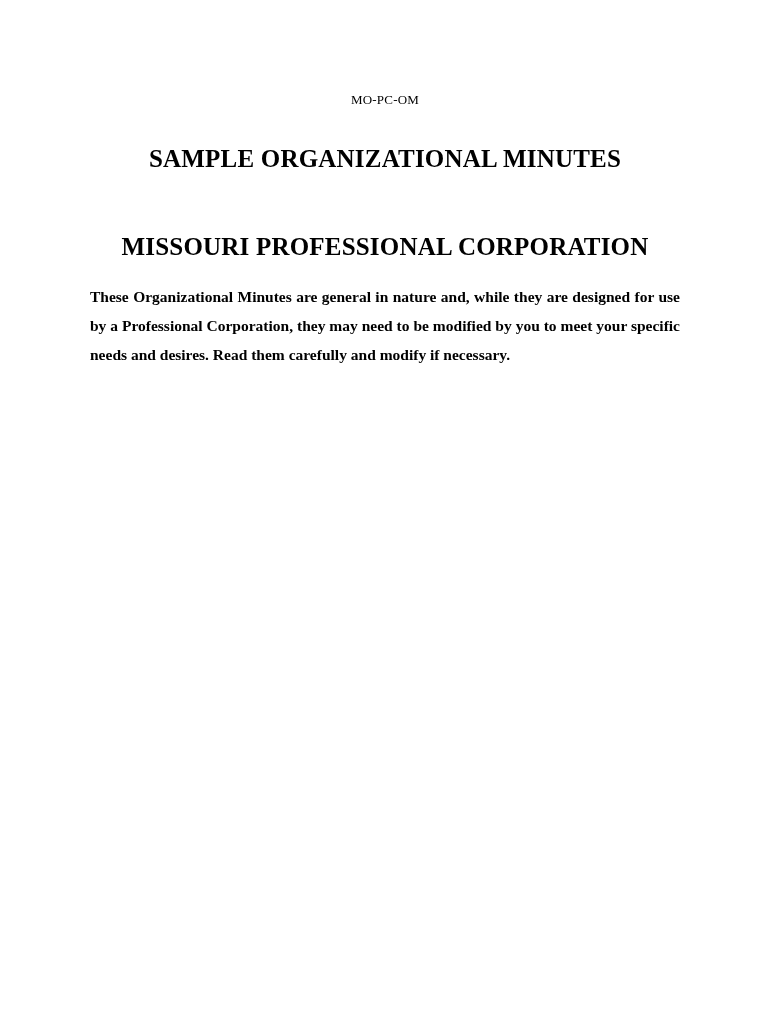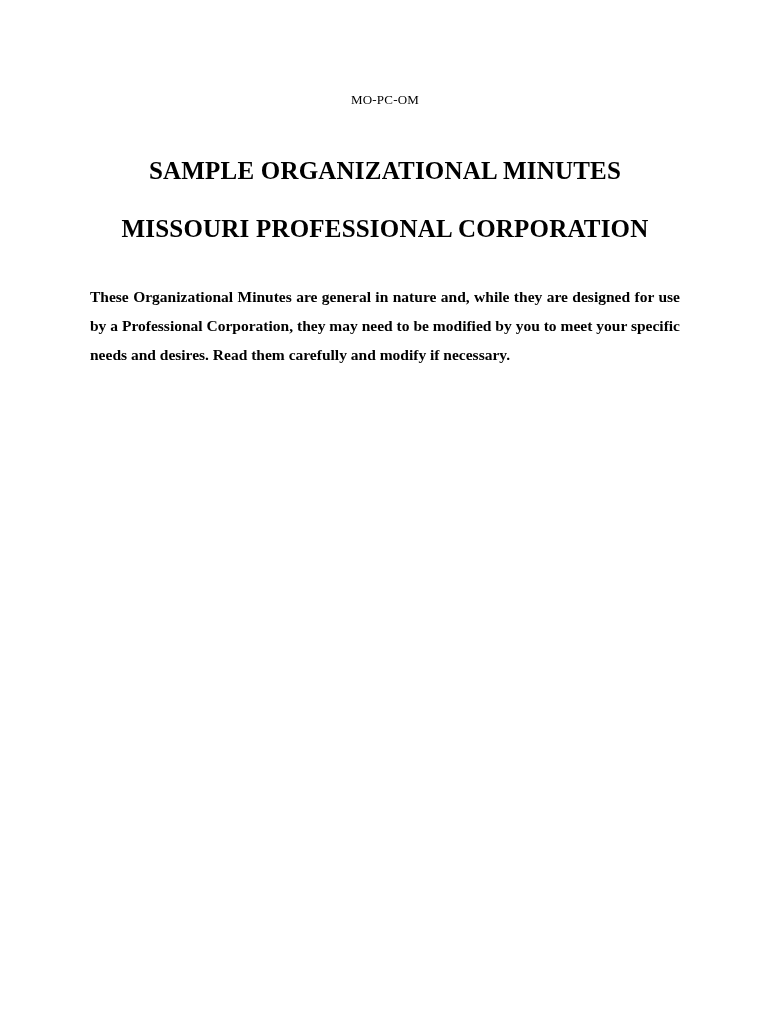--- a/index.html
+++ b/index.html
@@ -30,37 +30,37 @@
     top: 92px;
     width: 770px;
     text-align: center;
     font-size: 13px;
     letter-spacing: 0.2px;
     font-family: "Liberation Serif", serif;
   }
   .title-block {
     position: absolute;
     left: 90px;
-    top: 156px;
+    top: 144px;
     width: 590px;
   }
   .title-line-1 {
     font-size: 25px;
     font-weight: bold;
     text-align: center;
     letter-spacing: 0.2px;
     line-height: 30px;
   }
   .title-line-2 {
     font-size: 25px;
     font-weight: bold;
     text-align: center;
     letter-spacing: 0.2px;
     line-height: 30px;
-    margin-top: 28px;
+    margin-top: 58px;
   }
   .intro-paragraph {
     position: absolute;
     left: 90px;
     top: 282px;
     width: 590px;
     font-size: 15.5px;
     font-weight: bold;
     line-height: 29px;
     text-align: justify;

